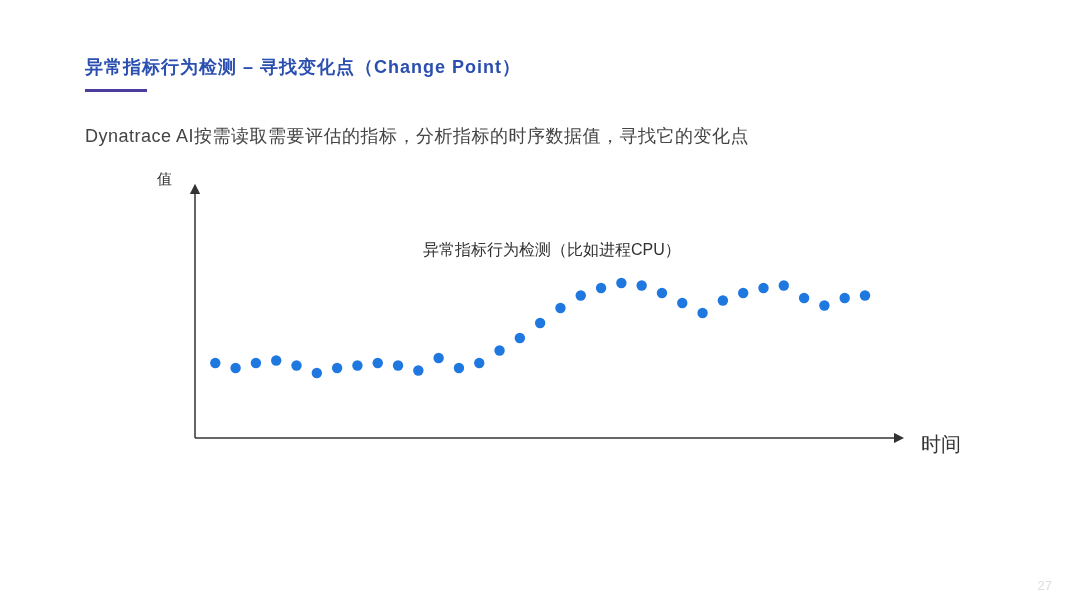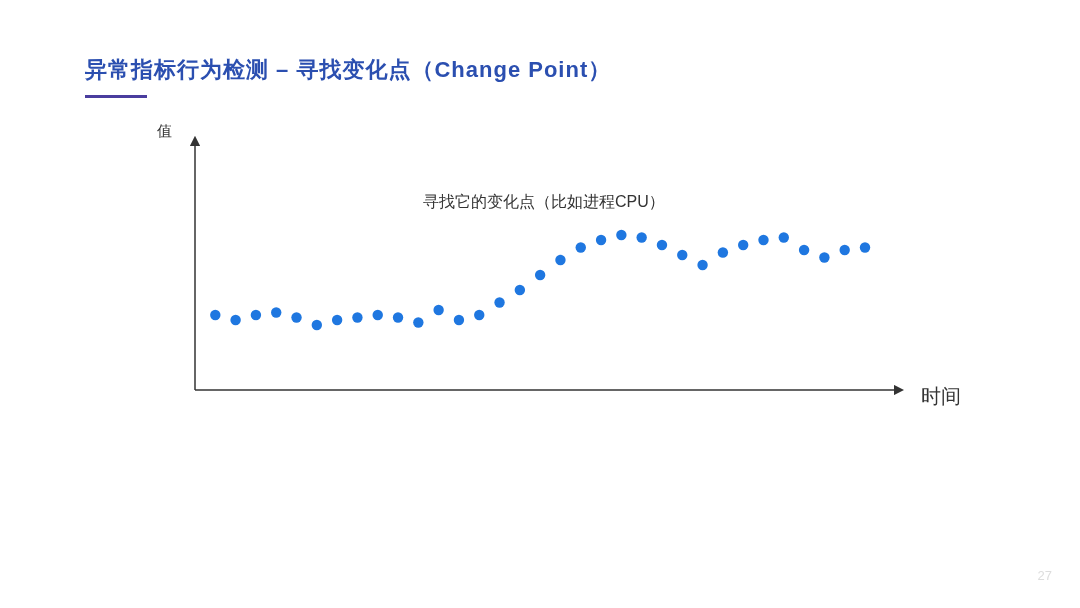--- a/index.html
+++ b/index.html
@@ -15,21 +15,21 @@
       position: relative;
       overflow: hidden;
     }
     .slide {
       width: 100%;
       height: 100%;
       padding: 55px 80px 30px 85px;
       position: relative;
     }
     .title {
-      font-size: 22px;
+      font-size: 18px;
       font-weight: bold;
       color: #2b4fb0;
       margin-bottom: 10px;
       letter-spacing: 1px;
     }
     .title-underline {
       width: 62px;
       height: 3px;
       background: #4a3d9e;
       margin-bottom: 32px;
@@ -67,38 +67,39 @@
     }
     .annotation {
       position: absolute;
       left: 238px;
       top: 62px;
       font-size: 16px;
       color: #333;
     }
     .page-number {
       position: absolute;
-      bottom: 25px;
+      bottom: 15px;
       right: 28px;
       font-size: 13px;
       color: #dddddd;
     }
   </style>
 </head>
 <body>
 
 <div class="slide">
 
   <h1 class="title">异常指标行为检测  –  寻找变化点（Change Point）</h1>
   <div class="title-underline"></div>
 
+  <p class="subtitle">Dynatrace AI按需读取需要评估的指标，分析指标的时序数据值，寻找它的变化点</p>
 
   <div class="chart-container">
     <span class="y-label">值</span>
-    <span class="annotation">寻找它的变化点（比如进程CPU）</span>
+    <span class="annotation">异常指标行为检测（比如进程CPU）</span>
     <svg id="chart-svg" class="chart-svg" width="720" height="290">
         <defs>
           <marker id="arrow" viewBox="0 0 10 10" refX="6" refY="5" markerWidth="7" markerHeight="7" orient="auto-start-reverse">
             <path d="M 0 0 L 10 5 L 0 10 z" fill="#333"></path>
           </marker>
         </defs>
         <line x1="10" y1="260" x2="10" y2="10" stroke="#333" stroke-width="1.5" marker-end="url(#arrow)"></line>
         <line x1="10" y1="260" x2="715" y2="260" stroke="#333" stroke-width="1.5" marker-end="url(#arrow)"></line>
         <circle cx="30.303030303030305" cy="185" r="5.2" fill="#1f77e0"></circle>
         <circle cx="50.60606060606061" cy="190" r="5.2" fill="#1f77e0"></circle>

